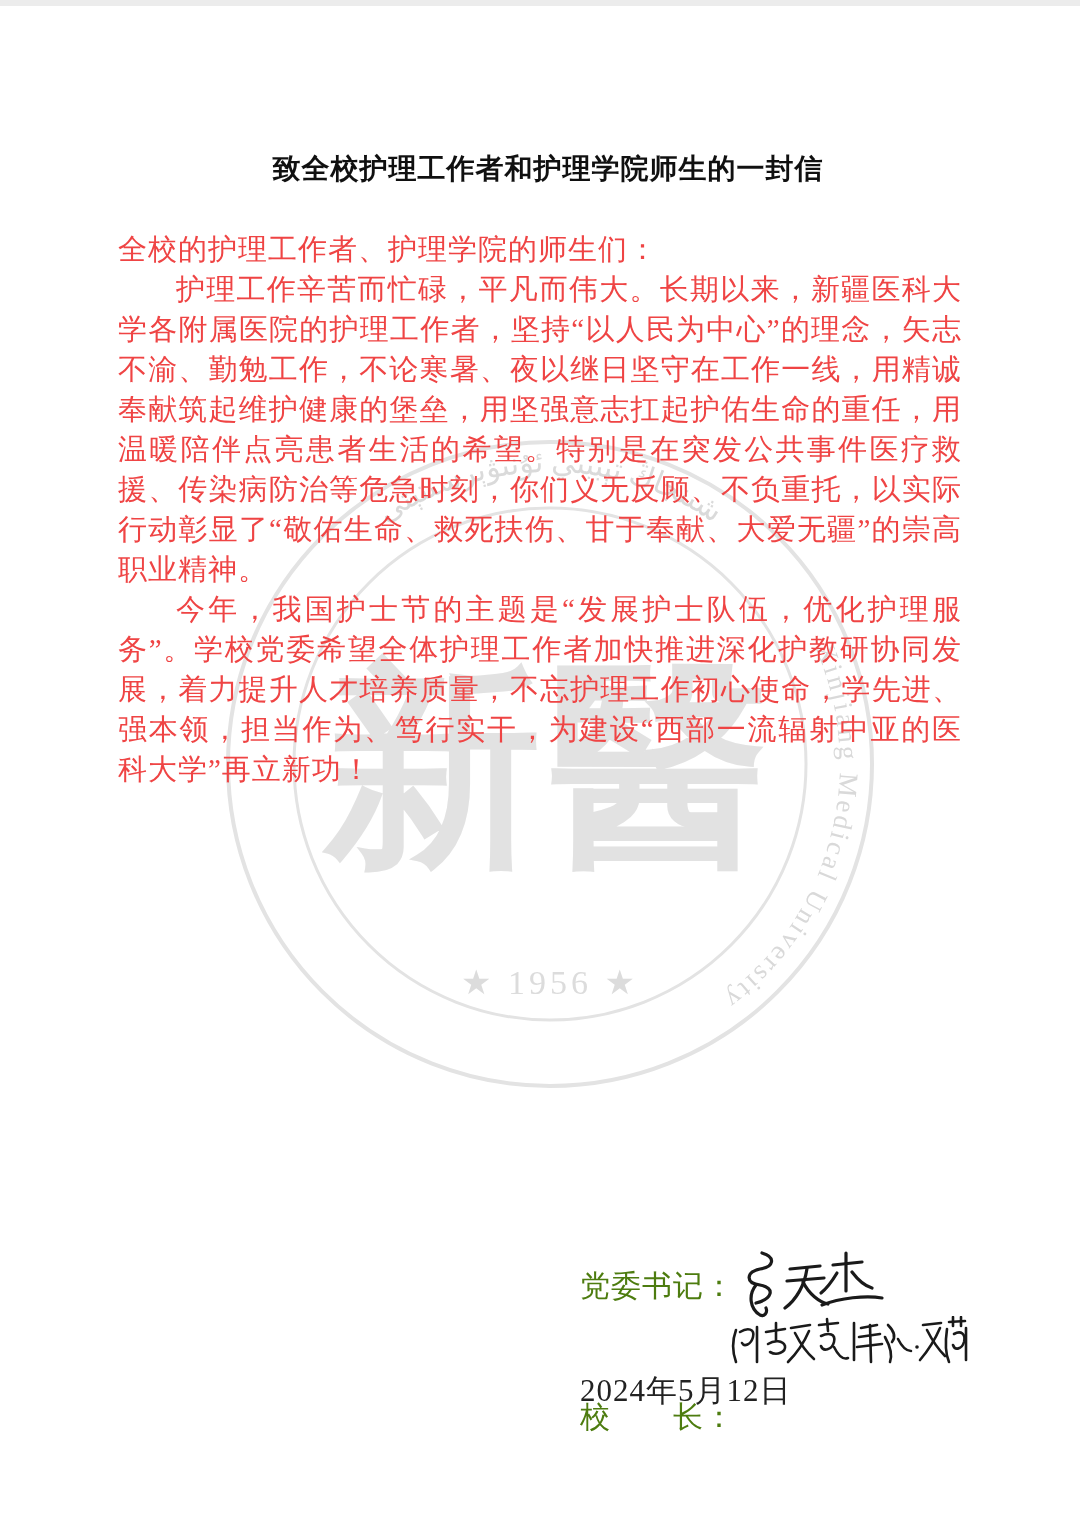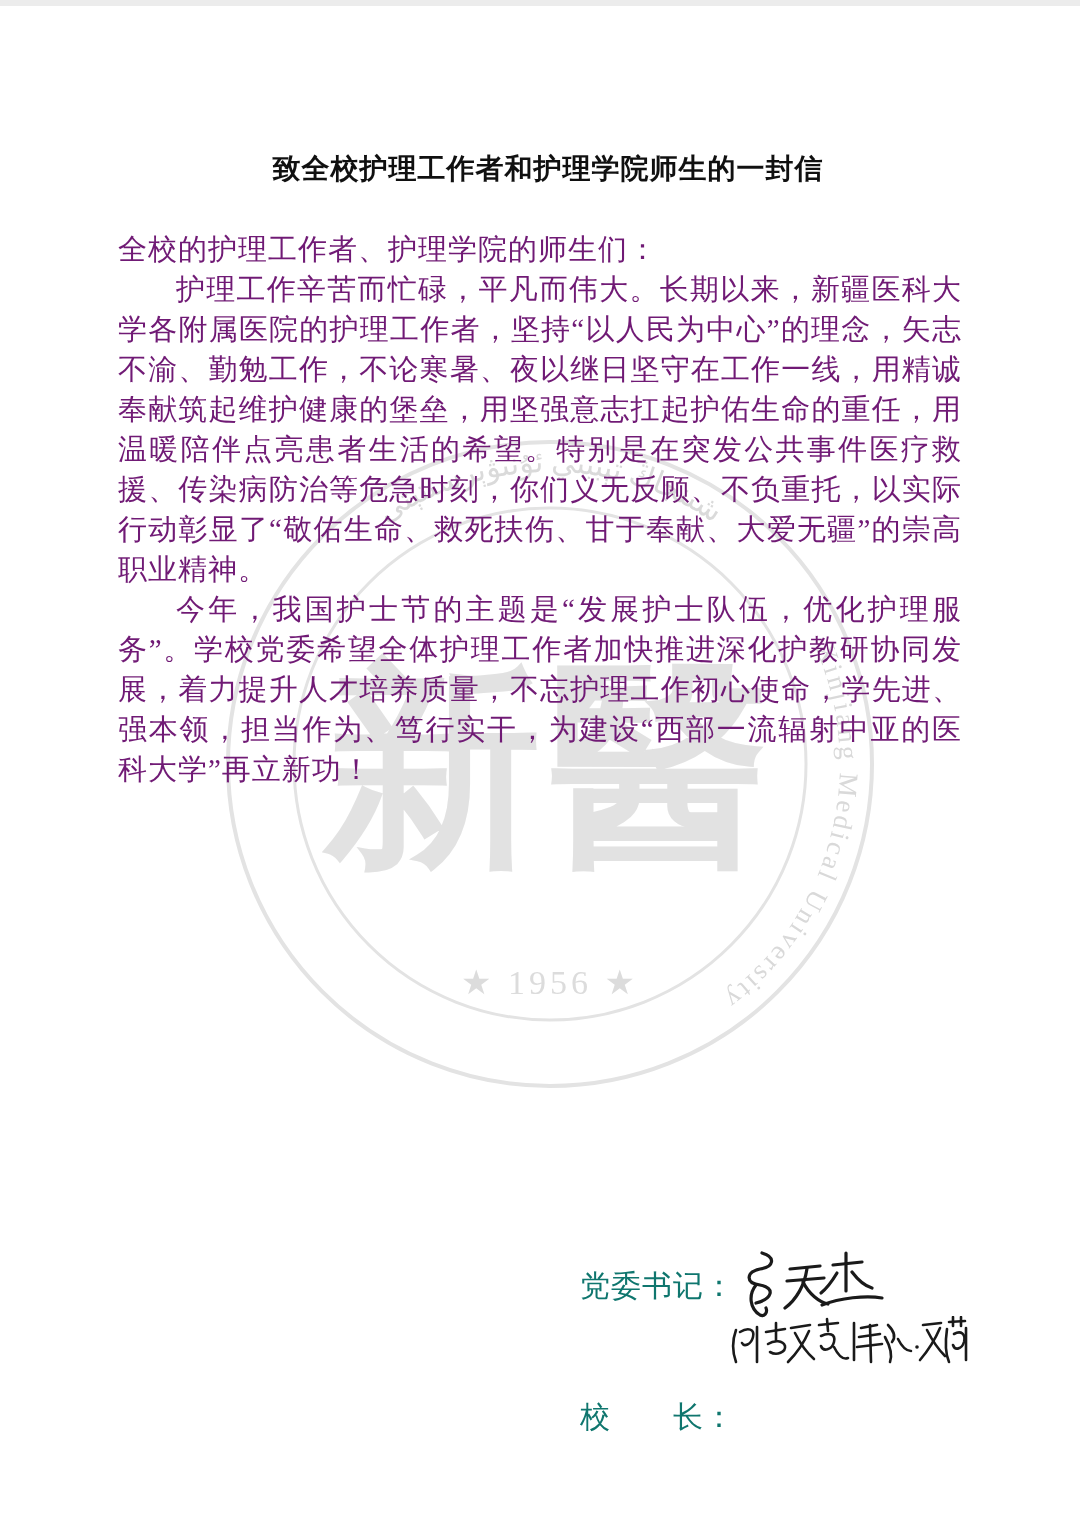--- a/index.html
+++ b/index.html
@@ -36,32 +36,32 @@
     z-index: 1;
     margin: 8px;
   }
   .body-text {
     position: absolute;
     left: 118px; top: 229px;
     width: 844px;
     font-size: 29px;
     line-height: 40px;
     letter-spacing: 1px;
-    color: #701a75;
+    color: #ef4444;
     text-align: justify;
     text-justify: inter-character;
     z-index: 1;
   }
   .body-text p { margin: 0; text-indent: 2em; }
   .body-text p.no-indent { text-indent: 0; }
   .sign-label {
     position: absolute;
     left: 580px;
     font-size: 30px;
-    color: #0f766e;
+    color: #4d7c0f;
     letter-spacing: 1px;
     z-index: 1;
     white-space: pre;
   }
   .row-secretary { top: 1266px; }
   .row-president { top: 1397px; }
   .date-row {
     position: absolute;
     left: 580px; top: 1370px;
     font-size: 31px;
@@ -161,14 +161,15 @@
     <path d="M221,6 L237,5"></path>
     <path d="M225,1 L225,10"></path>
     <path d="M233,1 L233,10"></path>
     <path d="M219,13 C217,27 217,37 221,46"></path>
     <path d="M226,18 C233,14 238,18 236,26 C234,33 227,35 225,29"></path>
     <path d="M238,12 L238,44"></path>
   </svg>
 
   <span class="sr">阿吉艾克拜尔·艾萨</span>
 
+  <div class="date-row">2024年5月12日</div>
 
 </div>
 
 </body></html>

